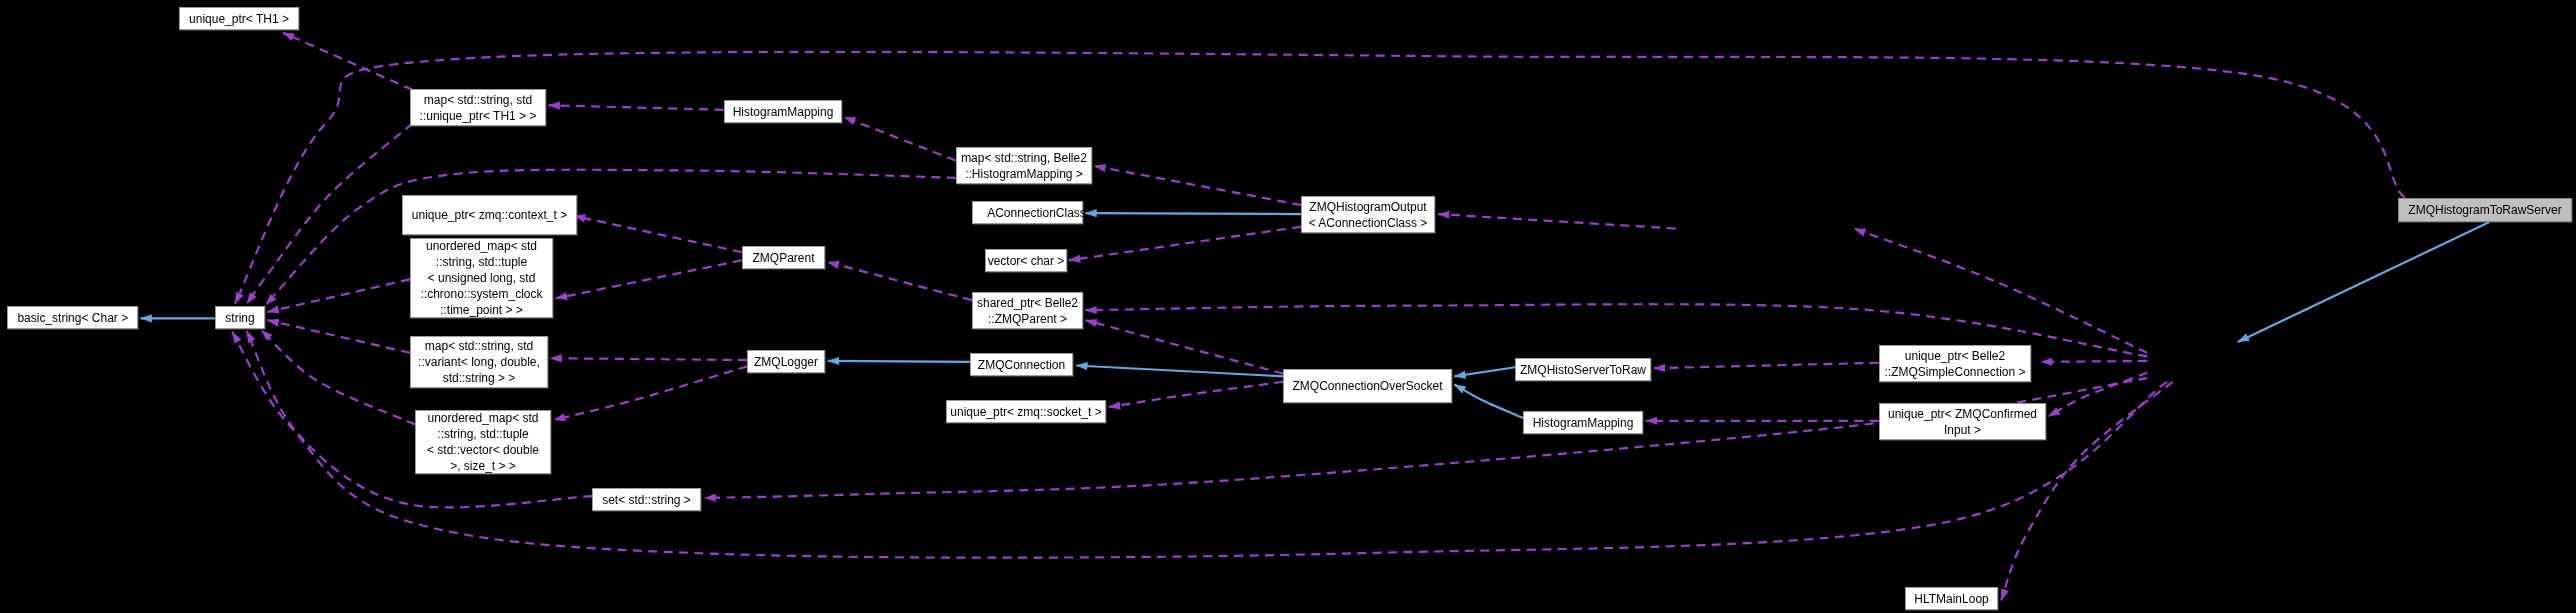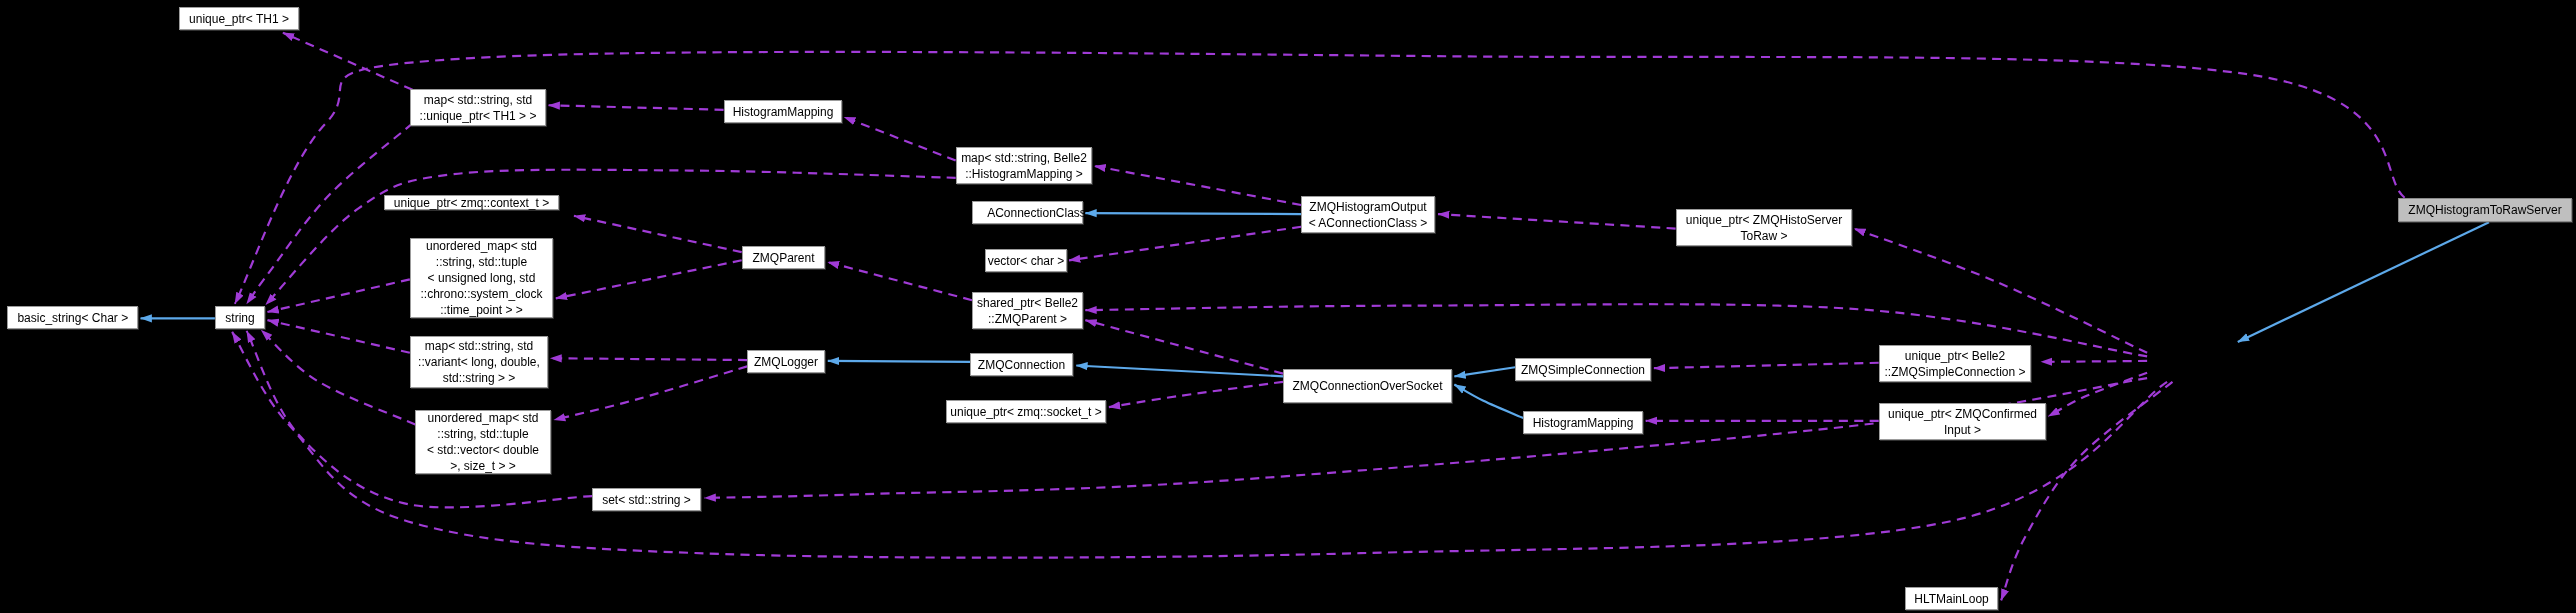--- a/index.html
+++ b/index.html
@@ -74,43 +74,41 @@
     </svg>
 <div class="node" style="left: 179px; top: 7.3px; width: 120px; height: 23px;">unique_ptr&lt; TH1 &gt;</div>
     <div class="node" style="left: 410px; top: 89px; width: 136px; height: 37px;">map&lt; std::string, std
 ::unique_ptr&lt; TH1 &gt; &gt;</div>
     <div class="node" style="left: 724px; top: 100px; width: 118px; height: 23px;">HistogramMapping</div>
     <div class="node" style="left: 956px; top: 147px; width: 136px; height: 37px;">map&lt; std::string, Belle2
 ::HistogramMapping &gt;</div>
     <div class="node" style="left: 972px; top: 201px; width: 111px; height: 23px; padding-left: 18px;">AConnectionClass</div>
     <div class="node" style="left: 1301px; top: 196px; width: 134px; height: 37px;">ZMQHistogramOutput
 &lt; AConnectionClass &gt;</div>
-    <div class="node" style="left: 1676px; top: 209px; width: 176px; height: 37px;">unique_ptr&lt; ZMQHistoServer
-ToRaw &gt;</div>
     <div class="node highlight" style="left: 2398px; top: 198px; width: 174px; height: 23.6px;">ZMQHistogramToRawServer</div>
-    <div class="node" style="left: 384px; top: 195px; width: 175px; height: 15px;">unique_ptr&lt; zmq::context_t &gt;</div>
+    <div class="node" style="left: 402px; top: 195px; width: 175px; height: 40px;">unique_ptr&lt; zmq::context_t &gt;</div>
     <div class="node" style="left: 742px; top: 246px; width: 83px; height: 23px;">ZMQParent</div>
     <div class="node" style="left: 985px; top: 249px; width: 82px; height: 23px;">vector&lt; char &gt;</div>
     <div class="node" style="left: 972px; top: 292px; width: 111px; height: 37px;">shared_ptr&lt; Belle2
 ::ZMQParent &gt;</div>
     <div class="node" style="left: 7.3px; top: 306px; width: 131px; height: 23px;">basic_string&lt; Char &gt;</div>
     <div class="node" style="left: 215px; top: 306px; width: 50px; height: 23px;">string</div>
     <div class="node" style="left: 410px; top: 238px; width: 143px; height: 80px;">unordered_map&lt; std
 ::string, std::tuple
 &lt; unsigned long, std
 ::chrono::system_clock
 ::time_point &gt; &gt;</div>
     <div class="node" style="left: 410px; top: 336px; width: 138px; height: 52px;">map&lt; std::string, std
 ::variant&lt; long, double,
 std::string &gt; &gt;</div>
     <div class="node" style="left: 747px; top: 350px; width: 78px; height: 23px;">ZMQLogger</div>
     <div class="node" style="left: 970px; top: 353px; width: 103px; height: 23px;">ZMQConnection</div>
     <div class="node" style="left: 946px; top: 400px; width: 160px; height: 23px;">unique_ptr&lt; zmq::socket_t &gt;</div>
     <div class="node" style="left: 1283px; top: 369px; width: 169px; height: 34px;">ZMQConnectionOverSocket</div>
-    <div class="node" style="left: 1515px; top: 358px; width: 136px; height: 23px;">ZMQSimpleConnection</div>
+    <div class="node" style="left: 1515px; top: 358px; width: 136px; height: 23px;">ZMQHistoServerToRaw</div>
     <div class="node" style="left: 1523px; top: 411px; width: 120px; height: 23px;">HistogramMapping</div>
     <div class="node" style="left: 1879px; top: 345px; width: 152px; height: 37px;">unique_ptr&lt; Belle2
 ::ZMQSimpleConnection &gt;</div>
     <div class="node" style="left: 1879px; top: 403px; width: 167px; height: 37px;">unique_ptr&lt; ZMQConfirmed
 Input &gt;</div>
     <div class="node" style="left: 415px; top: 410px; width: 136px; height: 64px;">unordered_map&lt; std
 ::string, std::tuple
 &lt; std::vector&lt; double
 &gt;, size_t &gt; &gt;</div>
     <div class="node" style="left: 592px; top: 488px; width: 109px; height: 23px;">set&lt; std::string &gt;</div>

